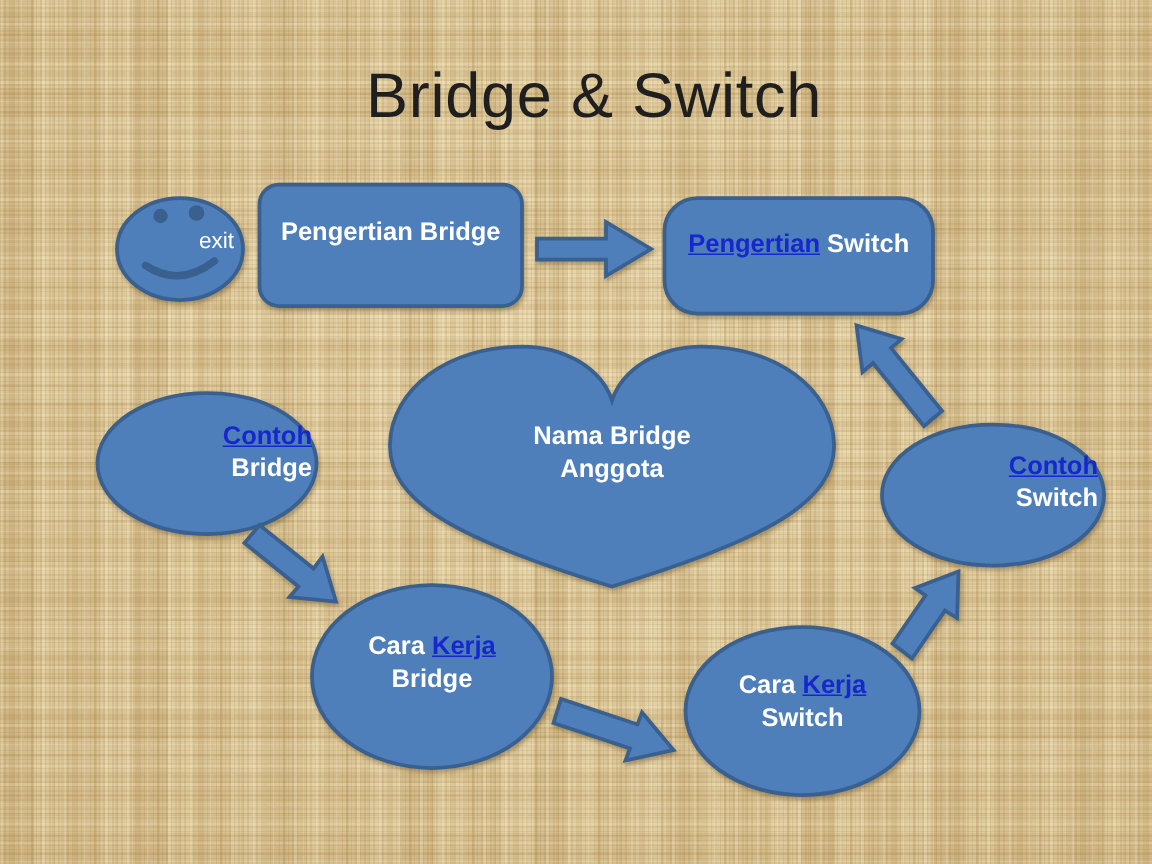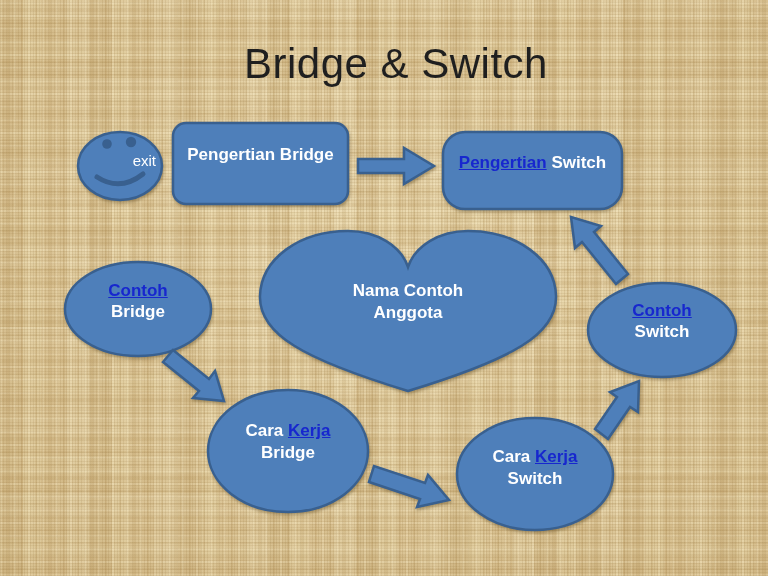--- a/index.html
+++ b/index.html
@@ -21,21 +21,21 @@
        filter:drop-shadow(1.5px 2px 1.5px rgba(100,77,35,0.45));}
   .shp-detail{fill:var(--shape-stroke,#39608F);stroke:none;}
   .shp-mouth{fill:none;stroke:var(--shape-stroke,#39608F);stroke-width:5px;stroke-linecap:round;}
   .lbl{position:absolute;text-align:center;color:var(--label-color,#fff);
        font-weight:bold;font-size:17px;line-height:22px;white-space:nowrap;}
   .lbl .link{color:var(--link-color,#1727CE);text-decoration:underline;}
   .title{position:absolute;left:12px;top:40px;width:768px;text-align:center;
          font-size:42px;font-weight:400;color:var(--title-color,#1f1f1f);letter-spacing:0.5px;}
   .exit-lbl{position:absolute;left:72px;top:152px;width:84px;text-align:right;
             color:var(--label-color,#fff);font-size:15px;font-weight:400;}
-  .lh21{line-height:21px;}
+  .lh21{line-height:21px;text-align:right;}
 </style>
 </head>
 <body>
 
 <div class="slide">
 
   <svg class="diagram" viewBox="0 0 768 576">
 
     <g>
       <ellipse class="shp" cx="120" cy="166" rx="42" ry="34"></ellipse>
@@ -69,21 +69,21 @@
   <div class="exit-lbl">exit</div>
 
   <div class="lbl" style="left:173px;top:144px;width:175px;">Pengertian Bridge</div>
 
   <div class="lbl" style="left:443px;top:152px;width:179px;">
     <span class="link">Pengertian</span>
     <span>Switch</span>
   </div>
 
   <div class="lbl" style="left:308px;top:280px;width:200px;">
-    <div>Nama Contoh</div>
+    <div>Nama Bridge</div>
     <div>Anggota</div>
   </div>
 
   <div class="lbl lh21" style="left:68px;top:280px;width:140px;">
     <div><span class="link">Contoh</span></div>
     <div>Bridge</div>
   </div>
 
   <div class="lbl lh21" style="left:592px;top:300px;width:140px;">
     <div><span class="link">Contoh</span></div>

